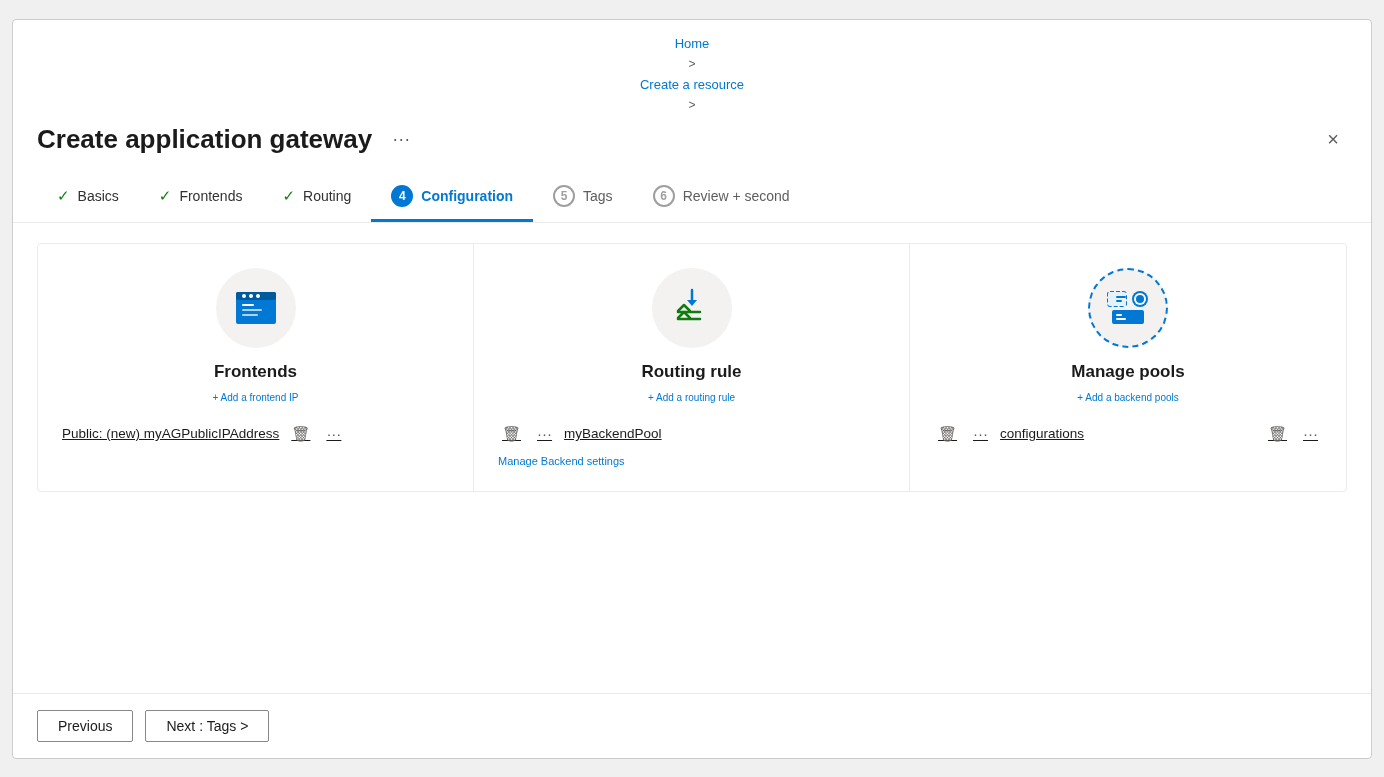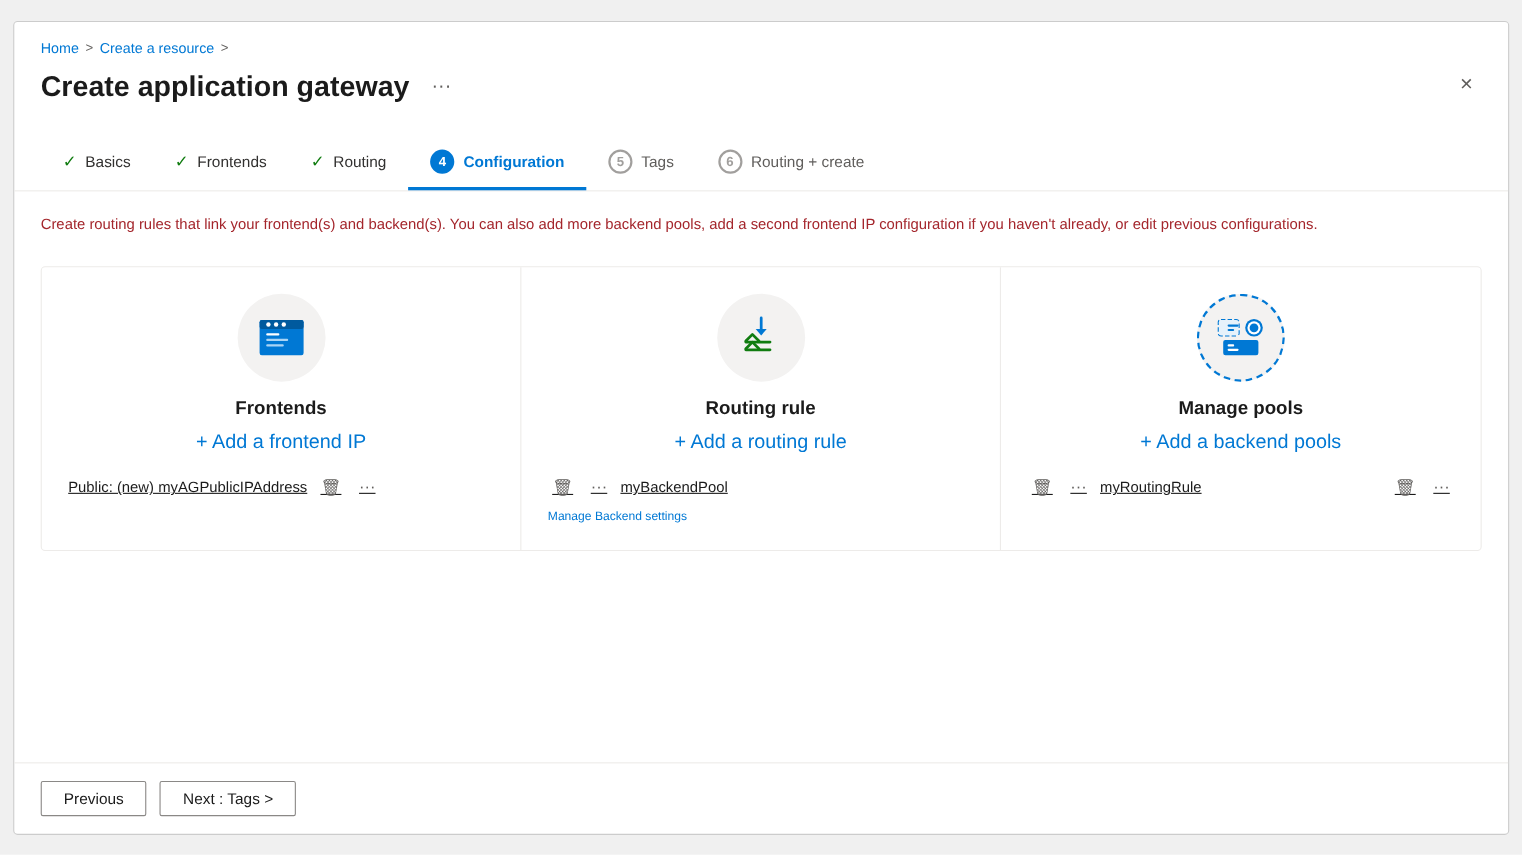--- a/index.html
+++ b/index.html
@@ -25,34 +25,35 @@
       padding: 16px 24px 0 24px;
       border-bottom: none;
     }
     .breadcrumb {
       display: flex;
       align-items: center;
       gap: 6px;
       font-size: 13px;
       color: #0078d4;
       margin-bottom: 12px;
+      flex-direction: column;
     }
     .breadcrumb span {
       color: #605e5c;
       font-size: 12px;
     }
     .breadcrumb a {
       color: #0078d4;
       text-decoration: none;
     }
     .title-row {
       display: flex;
-      align-items: flex-start;
+      align-items: center;
       justify-content: space-between;
-      margin-bottom: 12px;
+      margin-bottom: 0;
     }
     .title-left {
       display: flex;
       align-items: center;
       gap: 12px;
     }
     .panel-title {
       font-size: 26px;
       font-weight: 600;
       color: #1b1b1b;
@@ -167,21 +168,21 @@
     }
     .col-title {
       font-size: 17px;
       font-weight: 700;
       color: #1b1b1b;
       margin-bottom: 10px;
       align-self: center;
     }
     .add-link {
       color: #0078d4;
-      font-size: 18px;
+      font-size: 10px;
       text-decoration: none;
       cursor: pointer;
       margin-bottom: 14px;
       align-self: center;
     }
     .item-row {
       display: flex;
       align-items: center;
       gap: 8px;
       font-size: 13.5px;
@@ -262,26 +263,25 @@
     <div class="tab active">
       <div class="step-circle">4</div>
       <span>Configuration</span>
     </div>
     <div class="tab">
       <div class="step-circle inactive">5</div>
       <span>Tags</span>
     </div>
     <div class="tab">
       <div class="step-circle inactive">6</div>
-      <span>Routing + create</span>
+      <span>Review + second</span>
     </div>
   </div>
 
   <div class="panel-body">
-    <p class="info-text">Create routing rules that link your frontend(s) and backend(s). You can also add more backend pools, add a second frontend IP configuration if you haven't already, or edit previous configurations.</p>
 
     <div class="columns-area">
 
       <div class="column">
         <div class="column-icon-wrap">
           <svg width="44" height="36" viewBox="0 0 44 36" fill="none">
             <rect x="2" y="2" width="40" height="32" rx="2" fill="#0078d4"></rect>
             <rect x="2" y="2" width="40" height="8" rx="2" fill="#005a9e"></rect>
             <circle cx="10" cy="6" r="2" fill="white"></circle>
             <circle cx="17" cy="6" r="2" fill="white"></circle>
@@ -334,21 +334,21 @@
             <circle cx="36" cy="13" r="4" fill="#0078d4"></circle>
             <rect x="12" y="28" width="6" height="2" rx="1" fill="white"></rect>
             <rect x="12" y="32" width="10" height="2" rx="1" fill="white"></rect>
           </svg>
         </div>
         <div class="col-title">Manage pools</div>
         <a class="add-link">+ Add a backend pools</a>
         <div class="item-row">
           <button class="icon-btn">🗑</button>
           <button class="icon-btn">···</button>
-          <span>myRoutingRule</span>
+          <span>configurations</span>
           <button class="icon-btn" style="margin-left:auto;">🗑</button>
           <button class="icon-btn">···</button>
         </div>
       </div>
     </div>
   </div>
 
   <div class="panel-footer">
     <button class="btn btn-outline">Previous</button>
     <button class="btn btn-outline">Next : Tags &gt;</button>

